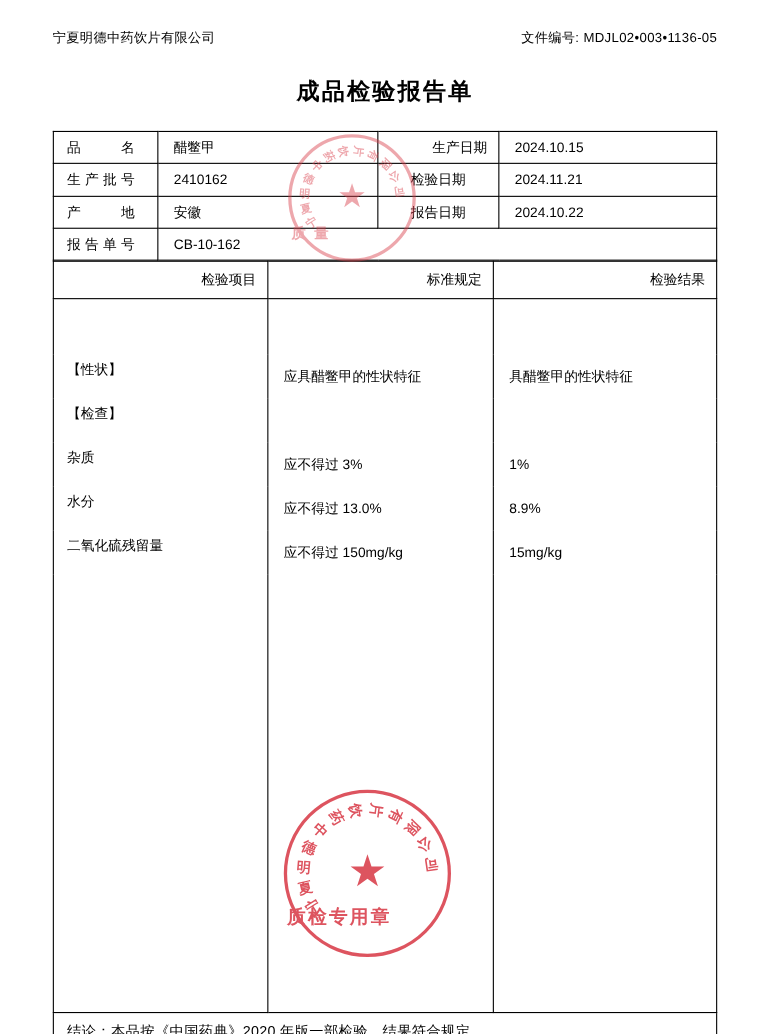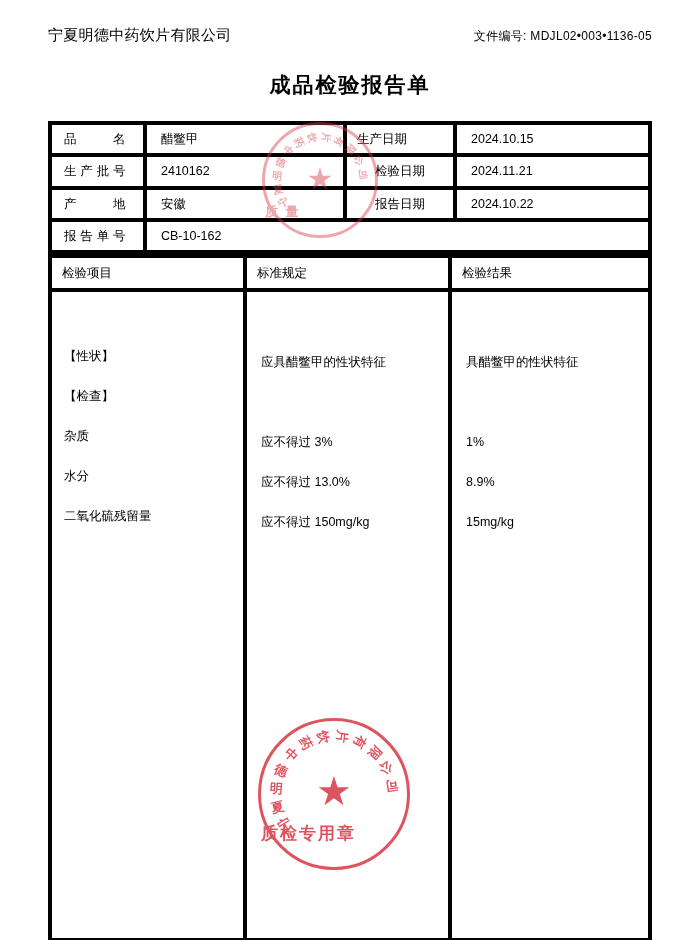--- a/index.html
+++ b/index.html
@@ -25,21 +25,21 @@
   
   .header-row {
     display: flex;
     justify-content: space-between;
     align-items: baseline;
     font-size: 12.5px;
     letter-spacing: 0.3px;
   }
   .header-left {
     font-family: "Liberation Sans", "DejaVu Sans", sans-serif;
-    font-size: 15px;
+    font-size: 12px;
   }
   .header-right {
     font-family: "Liberation Sans", "DejaVu Sans", sans-serif;
     font-size: 12px;
     text-align: right;
   }
   .title {
     text-align: center;
     font-size: 21px;
     font-weight: bold;
@@ -49,21 +49,21 @@
     font-family: "Liberation Sans", "DejaVu Sans", sans-serif;
   }
   
   table.doc {
     width: 100%;
     border-collapse: collapse;
     table-layout: fixed;
     font-size: 12.5px;
   }
   table.doc td {
-    border: 4px solid #000000;
+    border: 1px solid #000000;
     padding: 0;
     vertical-align: middle;
   }
   .cell {
     padding: 6px 10px;
     font-family: "Liberation Sans", "DejaVu Sans", sans-serif;
     font-size: 12.5px;
     line-height: 1.3;
   }
   .lbl {
@@ -78,21 +78,21 @@
     text-align-last: justify;
   }
   .val {
     padding-left: 14px;
   }
   .row-h { height: 28px; }
   .colhead {
     text-align: center;
     height: 34px;
   }
-  .colhead .cell { text-align: left; }
+  .colhead .cell { text-align: right; }
   .item-cell {
     padding-left: 12px;
     height: 28px;
   }
   .std-cell { padding-left: 14px; }
   .res-cell { padding-left: 14px; }
   .filler { height: 398px; }
   .concl {
     padding: 8px 12px;
     font-family: "Liberation Sans", "DejaVu Sans", sans-serif;
@@ -186,21 +186,21 @@
     </colgroup>
     <tbody>
       <tr class="row-h">
         <td>
           <div class="cell lbl"><span class="lbl-spread">品    名</span></div>
         </td>
         <td>
           <div class="cell val">醋鳖甲</div>
         </td>
         <td>
-          <div class="cell" style="text-align:left">生产日期</div>
+          <div class="cell" style="text-align:right">生产日期</div>
         </td>
         <td>
           <div class="cell val">2024.10.15</div>
         </td>
       </tr>
       <tr class="row-h">
         <td>
           <div class="cell lbl"><span class="lbl-spread">生产批号</span></div>
         </td>
         <td>

